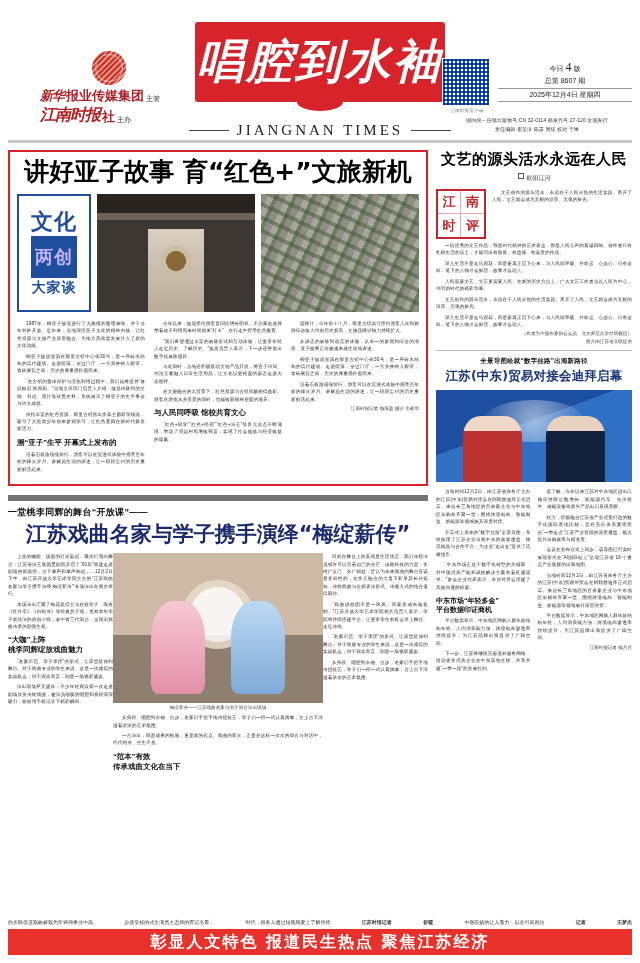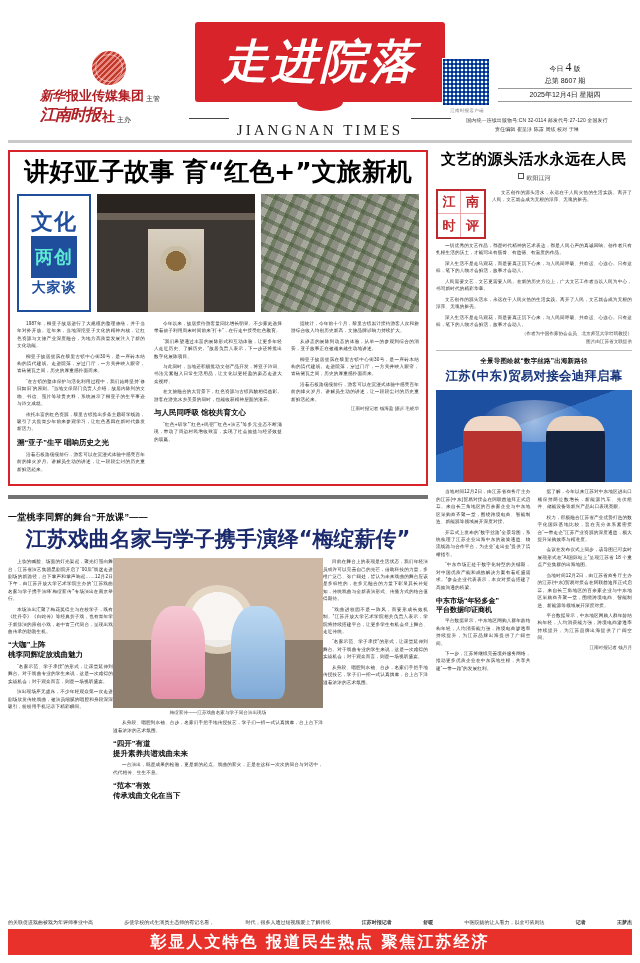--- a/index.html
+++ b/index.html
@@ -39,21 +39,21 @@
   .logo-box .zh{
     color:#fff;font-family:"DejaVu Serif","Liberation Serif",serif;font-weight:bold;
     font-size:46px;letter-spacing:3px;font-style:italic;
     text-shadow:1px 1px 0 rgba(0,0,0,.08);
   }
   .logo-box:after{
     content:"";position:absolute;bottom:-9px;left:50%;transform:translateX(-50%);
     width:46px;height:18px;background:#d8232a;
     border-radius:0 0 60% 60%;
   }
-  .logo-en{margin-top:16px;display:flex;align-items:flex-start;justify-content:center;gap:8px;}
+  .logo-en{margin-top:16px;display:flex;align-items:center;justify-content:center;gap:8px;}
   .logo-en .rule{width:40px;height:1px;background:#444;}
   .logo-en .txt{font-family:"Liberation Serif","DejaVu Serif",serif;font-size:15px;letter-spacing:3px;color:#222;}
 
   .mh-right{position:absolute;right:8px;top:58px;width:190px;display:flex;gap:6px;align-items:flex-start;}
   .qr{width:50px;}
   .qr-img{width:46px;height:46px;
     background:
       repeating-linear-gradient(0deg,#1a5fb4 0 2px,#fff 2px 4px),
       repeating-linear-gradient(90deg,#1a5fb4 0 2px,transparent 2px 4px);
     background-blend-mode:multiply;border:1px solid #fff;}
@@ -79,21 +79,21 @@
     font-size:25px;letter-spacing:0px;color:#000;text-align:center;line-height:1.15;
     white-space:nowrap;
   }
   .lead-media{display:flex;gap:6px;margin-top:7px;height:118px;}
   .badge{
     width:70px;flex:none;background:#fff;border:2px solid #1f4e9c;
     display:flex;flex-direction:column;align-items:center;justify-content:center;
     color:#1f4e9c;font-weight:bold;line-height:1.05;padding:2px 0;
   }
   .badge .b1{font-size:22px;letter-spacing:1px;}
-  .badge .b2{font-size:18px;background:#1f4e9c;color:#5eead4;padding:12px 4px;margin:2px 0;letter-spacing:1px;}
+  .badge .b2{font-size:18px;background:#1f4e9c;color:#c4b5fd;padding:12px 4px;margin:2px 0;letter-spacing:1px;}
   .badge .b3{font-size:14px;letter-spacing:1px;}
   .photo{flex:1;position:relative;overflow:hidden;}
   .photo-hall{
     background:
       linear-gradient(180deg,#2a2420 0 16%,#6d6258 16% 22%,#3c3732 22% 100%),
       #3a342e;
   }
   .photo-hall:before{
     content:"";position:absolute;left:32%;right:32%;top:30%;bottom:0;
     background:linear-gradient(180deg,#d9cfc0,#b8ab98);
@@ -116,21 +116,21 @@
   .lead-cols{display:flex;gap:9px;margin-top:8px;}
   .lead-cols .c{flex:1;}
 
   
   .txt{font-size:4.6px;line-height:1.62;color:#2a2a2a;text-align:justify;letter-spacing:.15px;}
   .txt p{margin:0 0 3px 0;text-indent:9px;}
   .sub{font-size:7.5px;font-weight:bold;color:#111;margin:5px 0 3px 0;line-height:1.3;}
   .credit{font-size:4.6px;color:#444;text-align:right;margin-top:3px;}
 
   
-  .feature{margin-top:9px;border-top:4px solid #737373;padding-top:12px;}
+  .feature{margin-top:9px;border-top:6px solid #737373;padding-top:5px;}
   .feat-shoulder{font-size:9px;color:#111;font-weight:bold;letter-spacing:.3px;}
   .feat-title{font-family:"DejaVu Sans","Liberation Sans",sans-serif;font-weight:bold;
     font-size:21px;text-align:center;color:#1a2a6c;margin-top:3px;line-height:1.15;white-space:nowrap;}
   .feat-body{display:flex;gap:0;margin-top:7px;}
   .feat-body .c{flex:1;}
   .feat-photo{height:150px;position:relative;overflow:hidden;
     background:linear-gradient(180deg,#cdb9a6 0 55%,#8e7f6e 55% 100%);}
   .feat-photo .fig1,.feat-photo .fig2{position:absolute;bottom:6%;width:26%;height:62%;border-radius:40% 40% 12% 12%;}
   .feat-photo .fig1{left:18%;background:linear-gradient(180deg,#f6c9d4,#e48fa8);}
   .feat-photo .fig2{right:18%;background:linear-gradient(180deg,#bcd9f2,#7fa9d6);}
@@ -196,21 +196,21 @@
       </div>
       <div class="grp-line">
         <span class="grp-brush" style="font-size:16px">江南时报</span>
         <span class="grp-main">社</span>
         <span class="grp-tag">主办</span>
       </div>
     </div>
 
     <div class="mh-center">
       <div class="logo-box">
-        <span class="zh">走进院落</span>
+        <span class="zh">唱腔到水袖</span>
       </div>
       <div class="logo-en">
         <span class="rule"></span>
         <span class="txt">JIANGNAN TIMES</span>
         <span class="rule"></span>
       </div>
     </div>
 
     <div class="mh-right">
       <div class="qr">
@@ -258,21 +258,21 @@
         </div>
 
         <div class="lead-cols">
           <div class="c">
             <div class="txt">
               <p>1987年，柳亚子故居进行了大规模的整理修缮，并于当年对外开放。近年来，当地深挖亚子文化的精神内核，让红色资源与文旅产业深度融合，为地方高质量发展注入了新的文化动能。</p>
               <p>柳亚子故居坐落在黎里古镇中心街30号，是一座砖木结构的清代建筑。走进院落，穿过门厅，一方天井映入眼帘，青砖黛瓦之间，历史的厚重感扑面而来。</p>
               <p>“在古镇的整体保护与活化利用过程中，我们始终坚持‘修旧如旧’的原则。”当地文保部门负责人介绍，故居内陈列的文物、书信、照片等珍贵史料，系统展示了柳亚子的生平事迹与诗文成就。</p>
               <p>依托丰富的红色资源，黎里古镇推出多条主题研学线路，吸引了大批青少年前来参观学习，让红色基因在新时代焕发新活力。</p>
             </div>
-            <div class="sub">溯“亚子”生平 唱响历史之光</div>
+            <div class="sub">溯“亚子”生平 开幕式上发布的</div>
             <div class="txt">
               <p>沿着石板路缓缓前行，游客可以在沉浸式体验中感受百年前的烽火岁月。讲解员生动的讲述，让一段段尘封的历史重新鲜活起来。</p>
             </div>
           </div>
           <div class="c">
             <div class="txt">
               <p>今年以来，故居接待游客量同比增长明显。不少家庭选择带着孩子利用周末时间前来“打卡”，在行走中接受红色教育。</p>
               <p>“我们希望通过丰富的展陈形式和互动体验，让更多年轻人走近历史、了解历史。”故居负责人表示，下一步还将推出数字化展陈项目。</p>
               <p>与此同时，当地还积极推动文创产品开发，将亚子诗词、书法元素融入日常生活用品，让文化以更轻盈的姿态走进大众视野。</p>
               <p>在文旅融合的大背景下，红色资源与古镇风貌相得益彰。游客在游览水乡美景的同时，也能收获精神层面的滋养。</p>
@@ -315,22 +315,20 @@
           <div class="c" style="flex:2">
             <div class="feat-photo">
               <div class="disc"></div>
               <div class="fig1"></div>
               <div class="fig2"></div>
             </div>
             <div class="feat-cap">梅绽薪传——江苏戏曲名家与学子同台演出现场</div>
             <div class="txt" style="margin-top:4px">
               <p>从身段、唱腔到水袖、台步，名家们手把手地传授技艺，学子们一招一式认真揣摩，台上台下洋溢着浓浓的艺术氛围。</p>
             </div>
-            <div class="sub" style="white-space:pre-line">“四开”有道
-提升素养共谱戏曲未来</div>
             <div class="txt">
               <p>一台演出，既是成果的检验，更是新的起点。戏曲的薪火，正是在这样一次次的同台与对话中，代代相传、生生不息。</p>
             </div>
             <div class="sub" style="white-space:pre-line">“范本”有效
 传承戏曲文化在当下</div>
           </div>
 
           <div class="c">
             <div class="txt">
               <p>目前在舞台上的表现是生活状态，我们年轻演员或许可以完善自己的光芒，借助科技的力量，多维广泛己、弥广阔处，皆认为未来戏曲的舞台应该是多样性的，在多元融合的力量下彰显其长补短知，传统戏曲与全新表演形式、传播方式的结合值得期待。</p>

